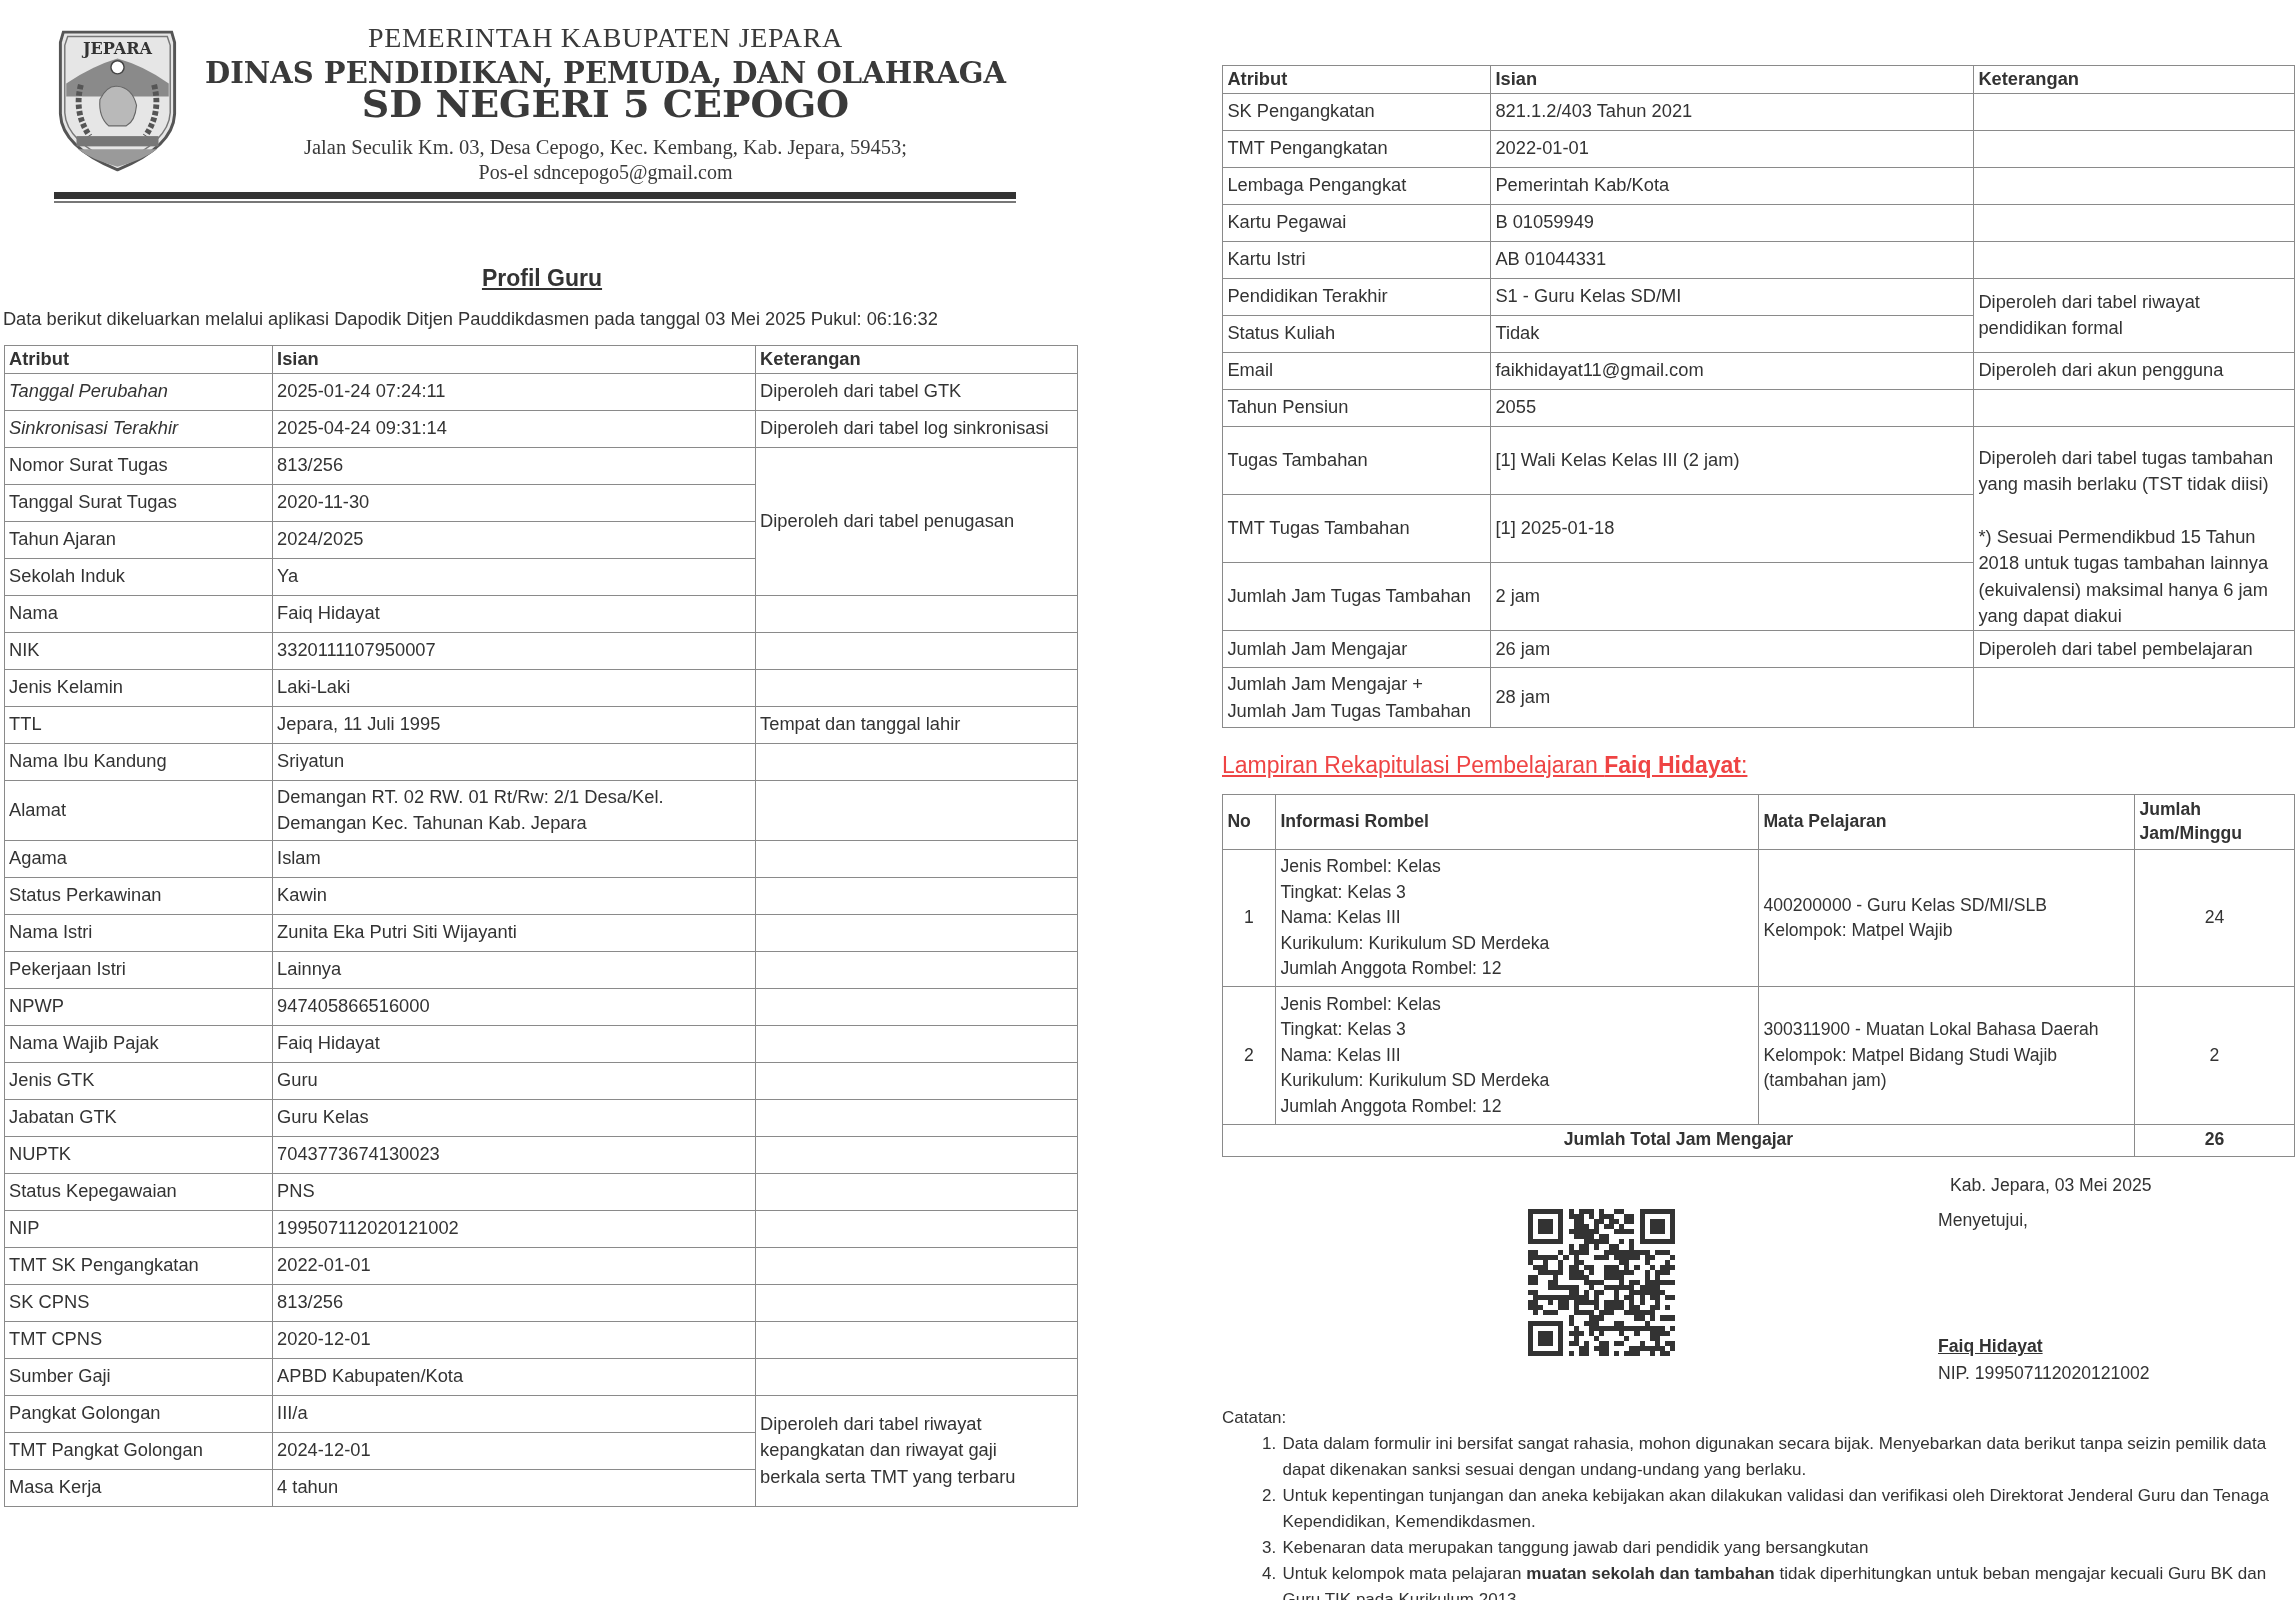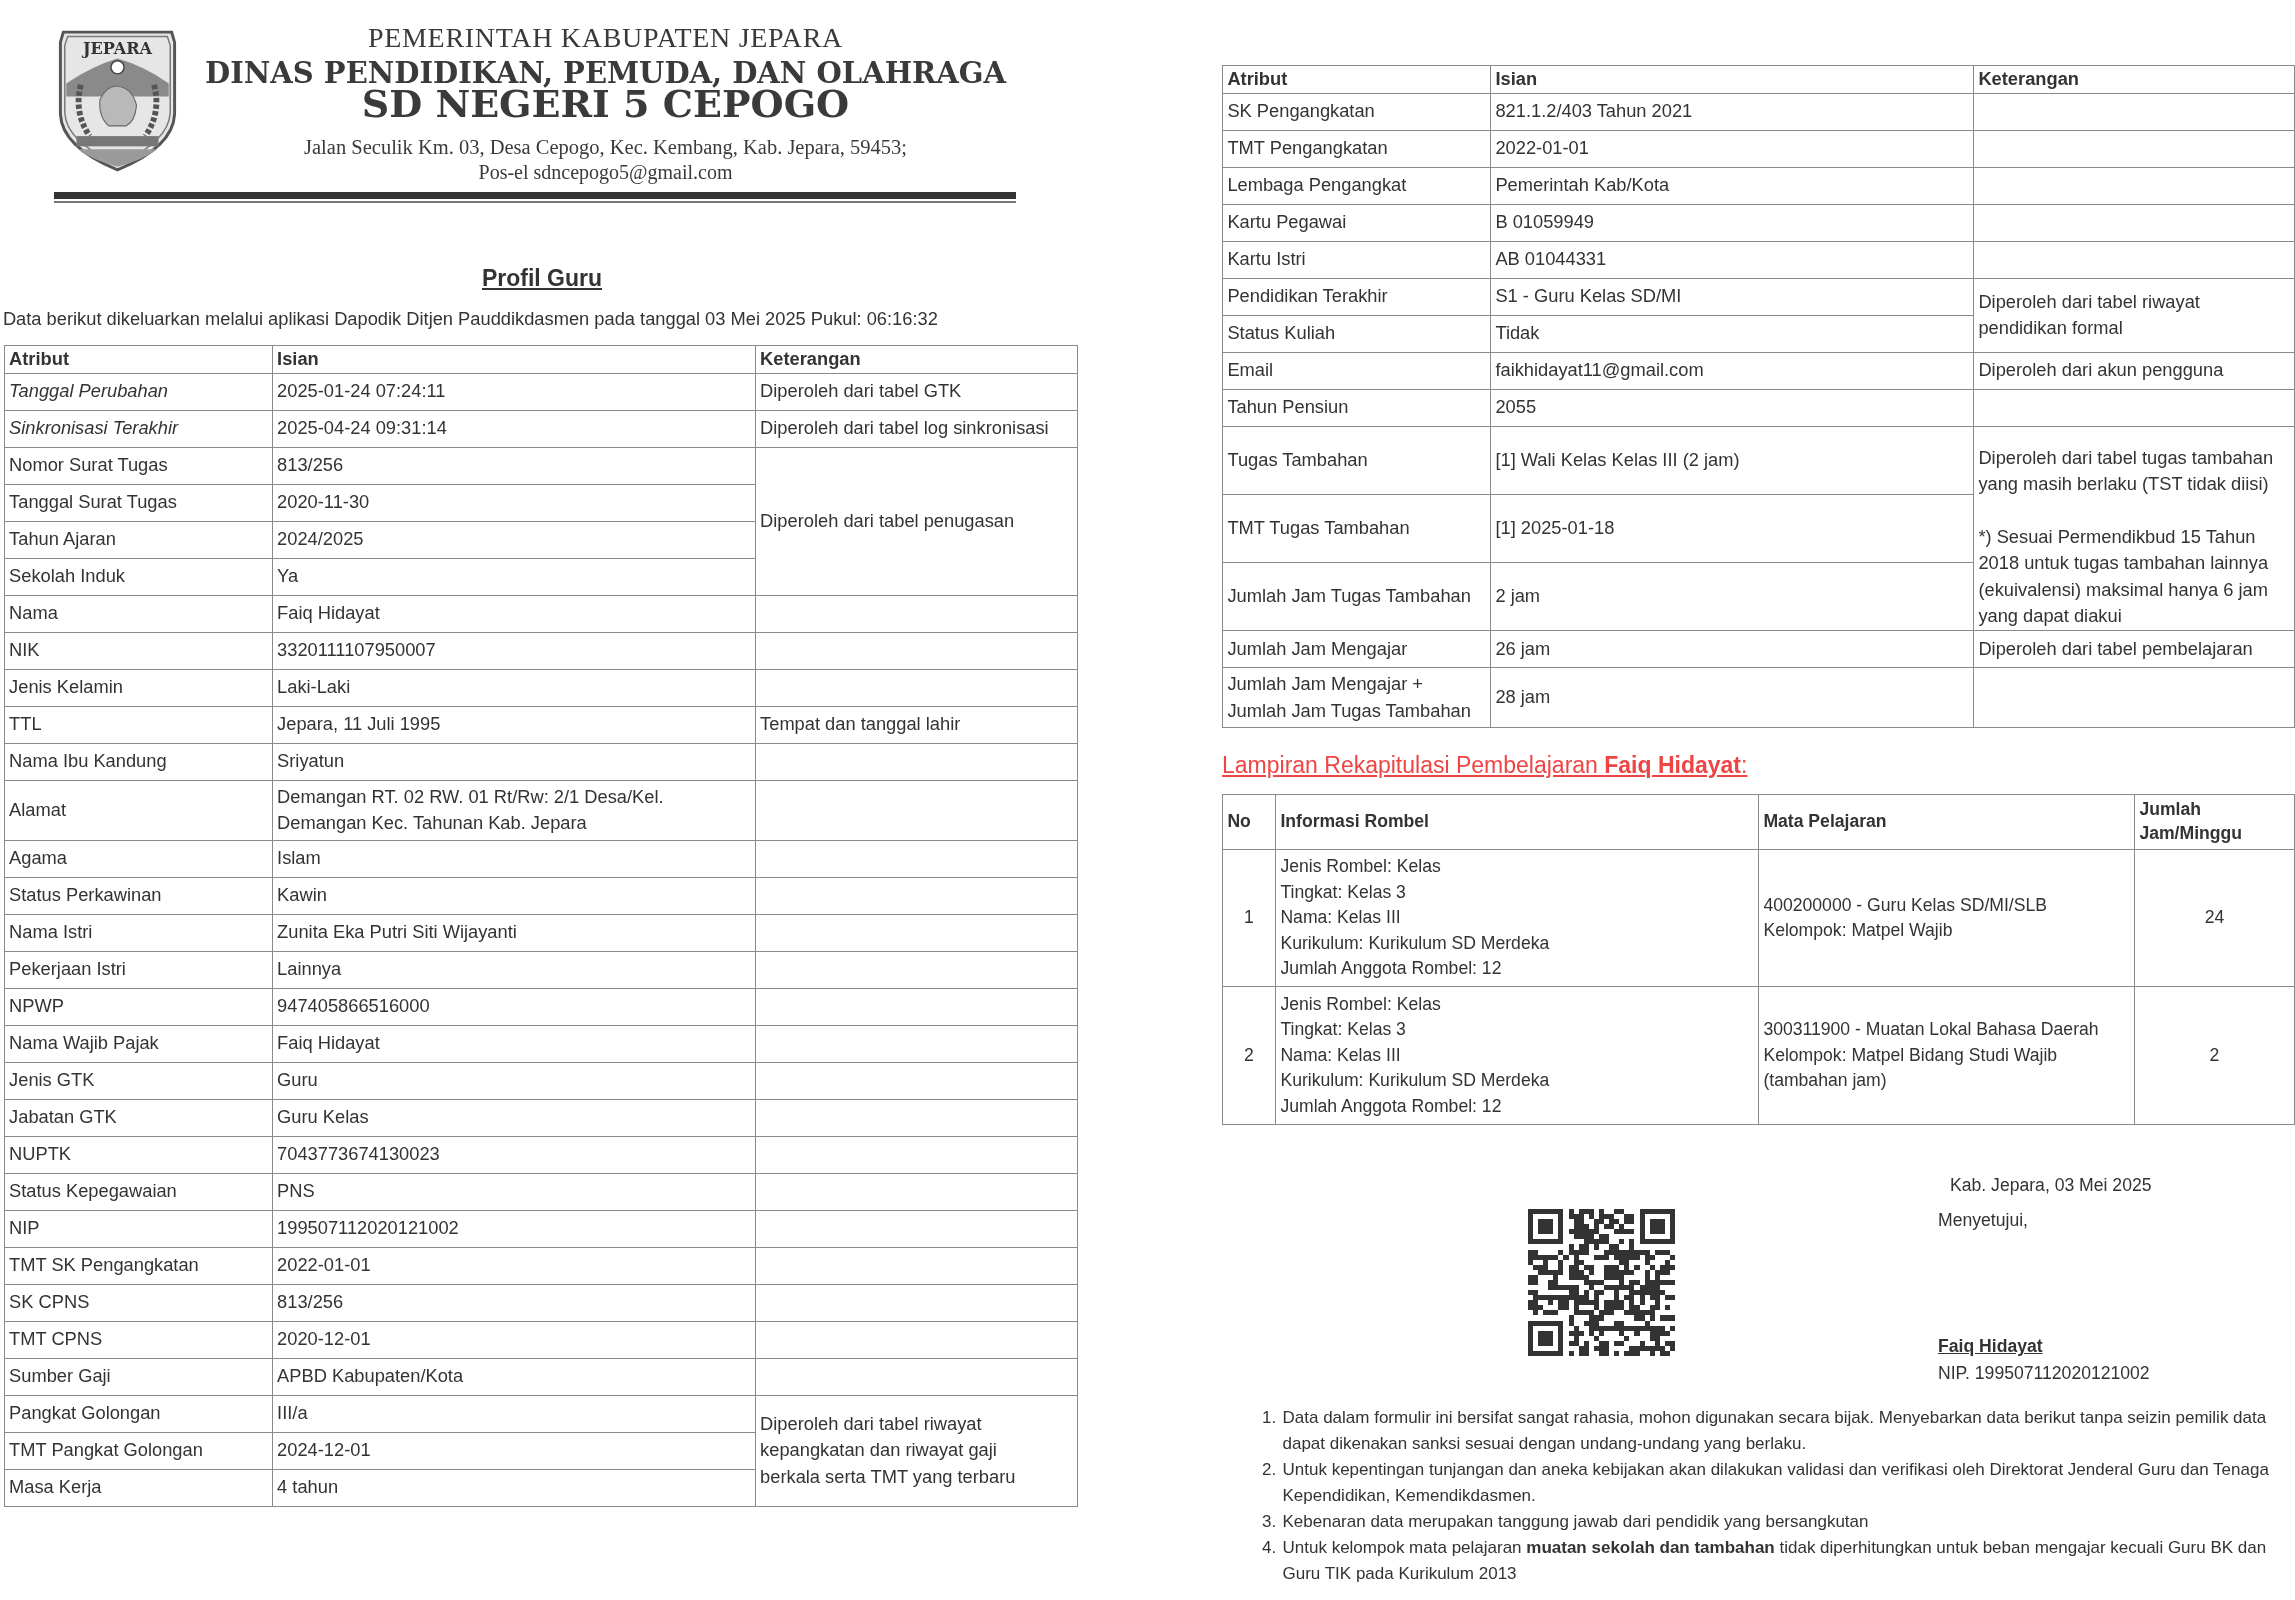--- a/index.html
+++ b/index.html
@@ -393,20 +393,24 @@
         <div>Nama: Kelas III</div>
         <div>Kurikulum: Kurikulum SD Merdeka</div>
         <div>Jumlah Anggota Rombel: 12</div>
       </td>
       <td>
         <div>300311900 - Muatan Lokal Bahasa Daerah</div>
         <div>Kelompok: Matpel Bidang Studi Wajib</div>
         <div>(tambahan jam)</div>
       </td>
       <td class="c">2</td>
+    </tr>
+    <tr class="total">
+      <td colspan="3">Jumlah Total Jam Mengajar</td>
+      <td>26</td>
     </tr>
   </tbody>
 </table>
 
 <div class="abs" id="qr">
   <svg id="qrsvg" width="147" height="147" viewBox="0 0 29 29" shape-rendering="crispEdges">
       <rect x="8" y="0" width="1" height="1" fill="#333"></rect>
       <rect x="10" y="0" width="1" height="1" fill="#333"></rect>
       <rect x="11" y="0" width="1" height="1" fill="#333"></rect>
       <rect x="12" y="0" width="1" height="1" fill="#333"></rect>
@@ -778,20 +782,21 @@
       <rect x="1" y="23" width="5" height="5" fill="#fff"></rect>
       <rect x="2" y="24" width="3" height="3" fill="#333"></rect>
     </svg>
 </div>
 <div class="sig" id="sigDate">Kab. Jepara, 03 Mei 2025</div>
 <div class="sig" id="sigApprove">Menyetujui,</div>
 <div class="sig" id="sigName">Faiq Hidayat</div>
 <div class="sig" id="sigNip">NIP. 199507112020121002</div>
 
 <div class="abs" id="notes">
+  <div>Catatan:</div>
   <ol>
     <li>Data dalam formulir ini bersifat sangat rahasia, mohon digunakan secara bijak. Menyebarkan data berikut tanpa seizin pemilik data dapat dikenakan sanksi sesuai dengan undang-undang yang berlaku.</li>
     <li>Untuk kepentingan tunjangan dan aneka kebijakan akan dilakukan validasi dan verifikasi oleh Direktorat Jenderal Guru dan Tenaga Kependidikan, Kemendikdasmen.</li>
     <li>Kebenaran data merupakan tanggung jawab dari pendidik yang bersangkutan</li>
     <li><span>Untuk kelompok mata pelajaran </span><b>muatan sekolah dan tambahan</b><span> tidak diperhitungkan untuk beban mengajar kecuali Guru BK dan Guru TIK pada Kurikulum 2013</span></li>
   </ol>
 </div>
 
 
 </body></html>

